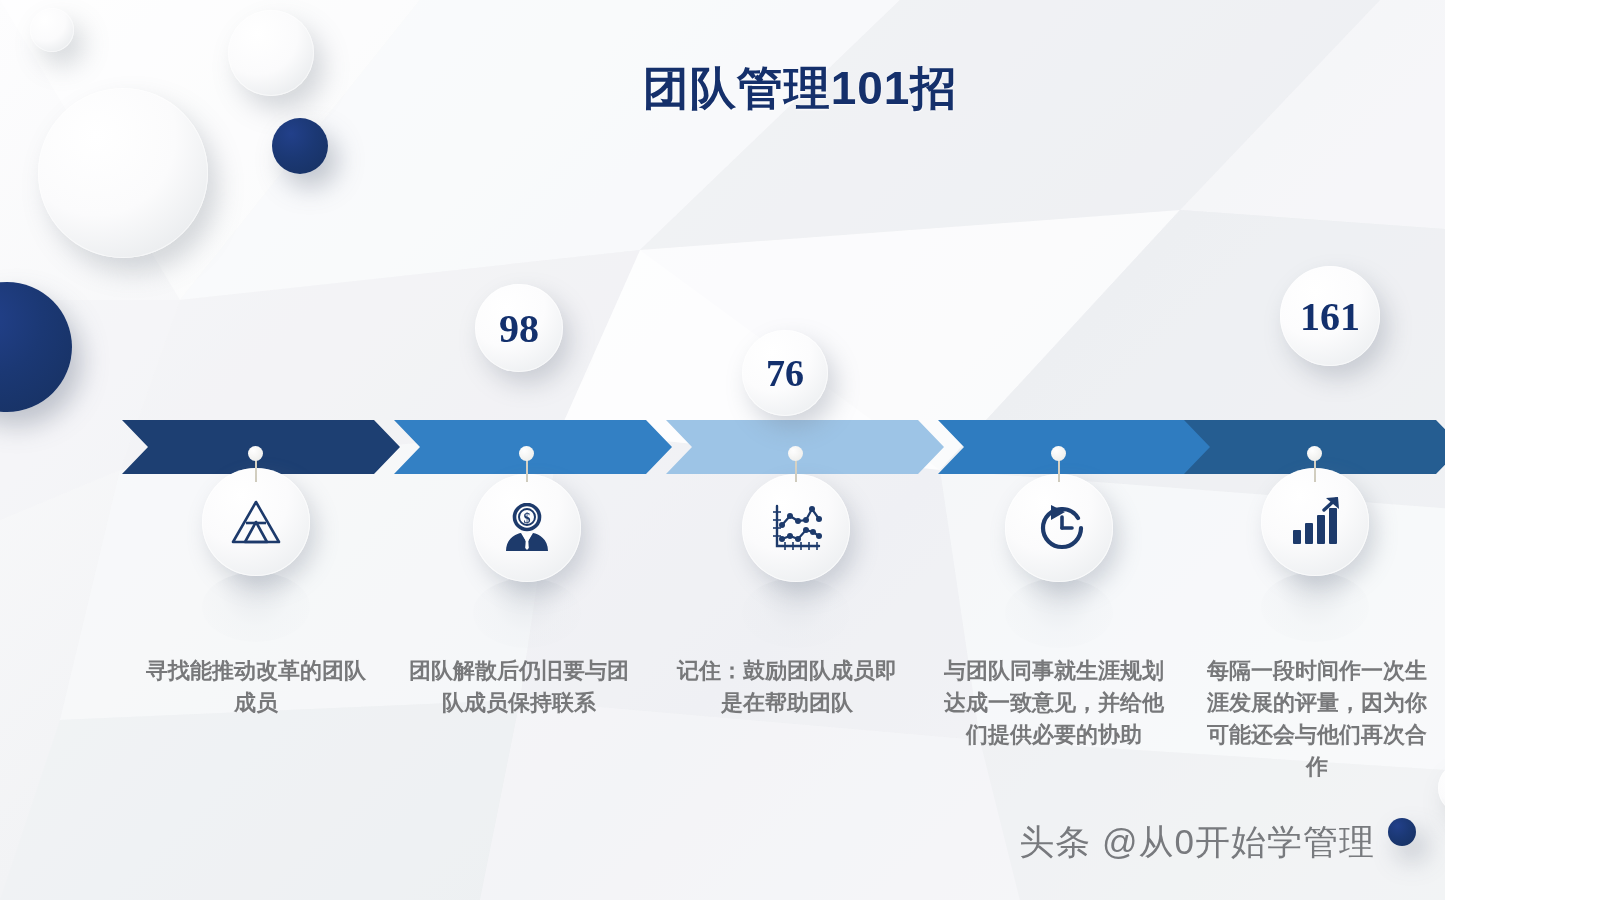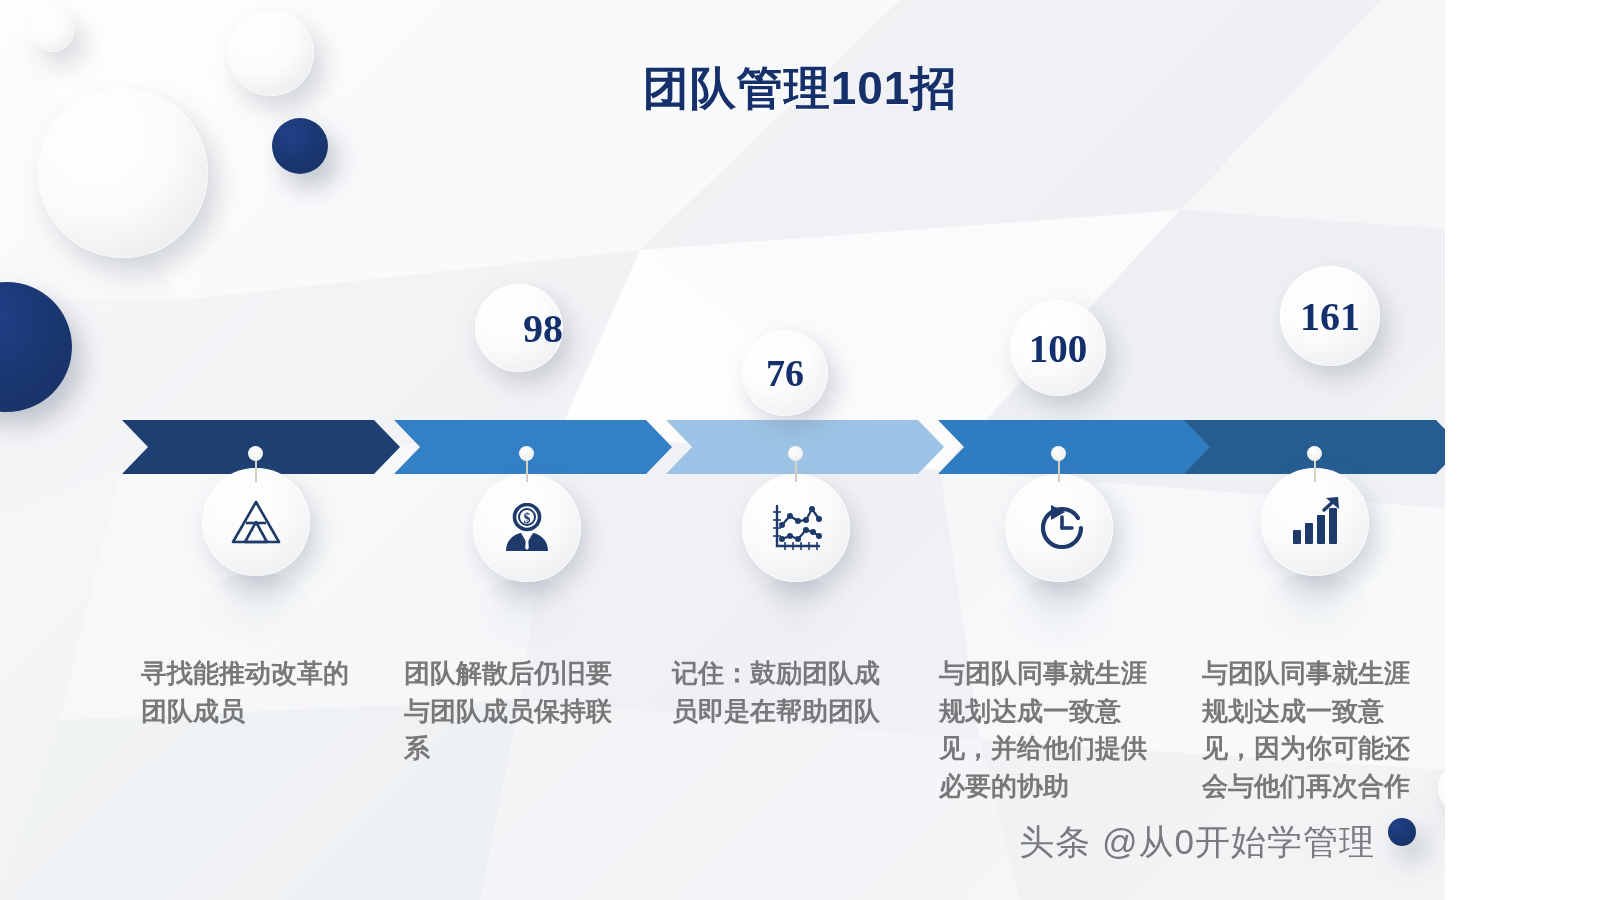--- a/index.html
+++ b/index.html
@@ -122,22 +122,22 @@
     justify-content: center;
     color: #13306d;
     font-family: "Liberation Serif", "DejaVu Serif", serif;
     font-weight: bold;
     z-index: 7;
   }
 
   
   .caption {
     position: absolute;
-    text-align: left;
-    font-size: 26px;
+    text-align: center;
+    font-size: 22px;
     line-height: 1.45;
     font-weight: bold;
     color: #77787a;
     width: 230px;
     z-index: 8;
   }
 
   
   .watermark {
     position: absolute;
@@ -286,34 +286,31 @@
         <rect x="29" y="18" width="8" height="29" rx="1"></rect>
         <rect x="41" y="11" width="8" height="36" rx="1"></rect>
       </g>
       <g stroke="#1d3a6b" stroke-width="3.4" fill="none" stroke-linecap="round">
         <line x1="36" y1="13" x2="48" y2="2"></line>
       </g>
       <polygon points="50,0 51,12 38,1" fill="#1d3a6b"></polygon>
     </svg>
   </div>
 
-  <div class="num-sphere" style="left:475px; top:284px; width:88px; height:88px; font-size:40px;justify-content:flex-end;">
+  <div class="num-sphere" style="left:475px; top:284px; width:88px; height:88px; font-size:40px;">
     <span>98</span>
   </div>
   <div class="num-sphere" style="left:742px; top:330px; width:86px; height:86px; font-size:38px;">
     <span>76</span>
-  </div>
-  <div class="num-sphere" style="left:1010px; top:300px; width:96px; height:96px; font-size:39px;">
-    <span>100</span>
   </div>
   <div class="num-sphere" style="left:1280px; top:266px; width:100px; height:100px; font-size:40px;">
     <span>161</span>
   </div>
 
   <div class="caption" style="left:141px; top:655px;">寻找能推动改革的团队成员</div>
   <div class="caption" style="left:404px; top:655px;">团队解散后仍旧要与团队成员保持联系</div>
   <div class="caption" style="left:939px; top:655px;">与团队同事就生涯规划达成一致意见，并给他们提供必要的协助</div>
   <div class="caption" style="left:672px; top:655px;">记住：鼓励团队成员即是在帮助团队</div>
-  <div class="caption" style="left:1202px; top:655px;">与团队同事就生涯规划达成一致意见，因为你可能还会与他们再次合作</div>
+  <div class="caption" style="left:1202px; top:655px;">每隔一段时间作一次生涯发展的评量，因为你可能还会与他们再次合作</div>
 
   <div class="watermark">头条 @从0开始学管理</div>
 
 </div>
 
 </body></html>

